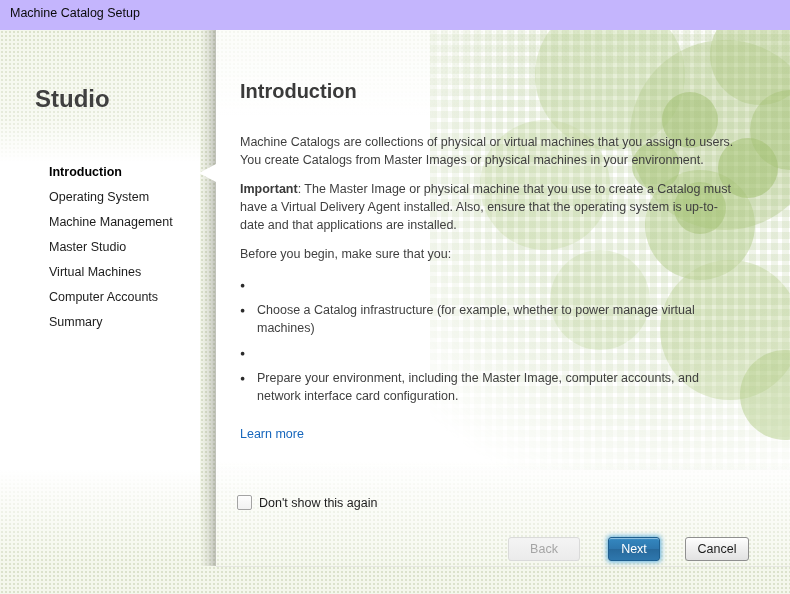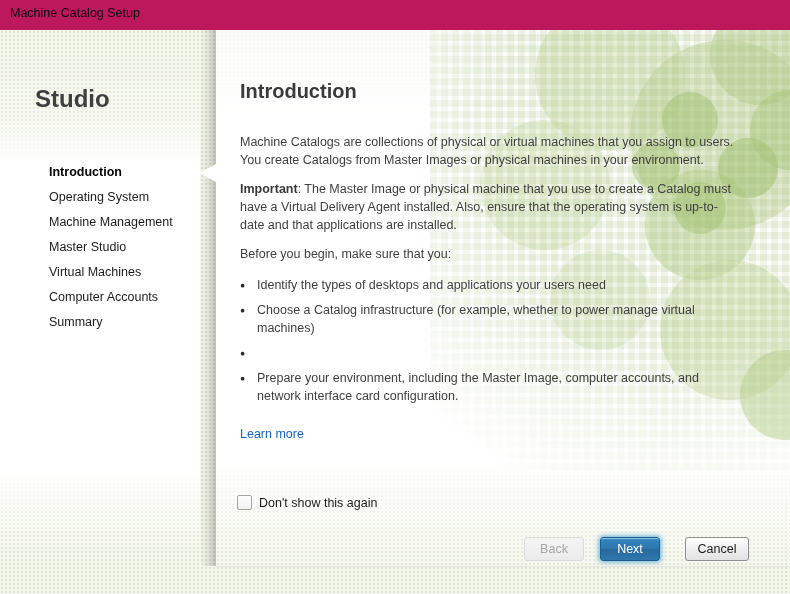--- a/index.html
+++ b/index.html
@@ -2,21 +2,21 @@
 <html><head>
 <meta charset="utf-8">
 <style>
   html,body{margin:0;padding:0;}
   body{
     width:790px;height:594px;position:relative;overflow:hidden;
     font-family:"Liberation Sans", sans-serif;background:#ffffff;
   }
   
   .titlebar{
-    position:absolute;top:0;left:0;width:790px;height:30px;background:#be185d;text-decoration:underline;
+    position:absolute;top:0;left:0;width:790px;height:30px;background:#c4b5fd;text-decoration:underline;
   }
   .titlebar .wtitle{
     position:absolute;left:10px;top:6px;font-size:12.5px;color:#0a0a0a;
   }
   
   .canvas{
     position:absolute;top:30px;left:0;width:790px;height:564px;
     background-color:#f4f7ec;
     background-image:radial-gradient(rgba(163,178,128,0.30) 1px, transparent 1.25px);
     background-size:4px 4px;
@@ -100,25 +100,25 @@
   
   .footer{
     position:absolute;left:0;top:507px;width:574px;height:30px;
     display:flex;justify-content:flex-end;align-items:flex-start;padding-right:41px;box-sizing:border-box;
   }
   .btn{
     height:24px;font-size:12.5px;border-radius:3px;font-family:"Liberation Sans",sans-serif;
     padding:0 10px;box-sizing:border-box;
   }
   .btn.back{
-    width:60px;background:linear-gradient(180deg,#f4f4f4,#ebebeb);
+    width:72px;background:linear-gradient(180deg,#f4f4f4,#ebebeb);
     border:1px solid #dadada;color:#a5a5a5;
   }
   .btn.next{
-    width:60px;margin-left:16px;color:#ffffff;cursor:pointer;
+    width:52px;margin-left:28px;color:#ffffff;cursor:pointer;
     background:linear-gradient(180deg,#5aa7d8 0%,#3385bd 8%,#2d76ad 50%,#27699c 52%,#2e77ad 100%);
     border:1px solid #1f5f8f;
     box-shadow:0 0 5px 1px rgba(77,166,217,.9), inset 0 1px 0 rgba(255,255,255,.35);
   }
   .btn.cancel{
     width:64px;margin-left:25px;cursor:pointer;
     background:linear-gradient(180deg,#fefefe,#f0f0f0 45%,#e2e2e2);
     border:1px solid #8f8f8f;color:#1c1c1c;box-shadow:inset 0 1px 0 #ffffff;
   }
 </style>
@@ -171,21 +171,20 @@
     <div class="bodytext">
       <p class="para">Machine Catalogs are collections of physical or virtual machines that you assign to users.
 You create Catalogs from Master Images or physical machines in your environment.</p>
       <p class="para"><b>Important</b><span>: The Master Image or physical machine that you use to create a Catalog must
 have a Virtual Delivery Agent installed. Also, ensure that the operating system is up-to-
 date and that applications are installed.</span></p>
       <p class="para before">Before you begin, make sure that you:</p>
 
       <div class="bullet">
         <span class="dot">●</span>
-        <span class="btxt">Identify the types of desktops and applications your users need</span>
       </div>
       <div class="bullet">
         <span class="dot">●</span>
         <span class="btxt">Choose a Catalog infrastructure (for example, whether to power manage virtual
 machines)</span>
       </div>
       <div class="bullet">
         <span class="dot">●</span>
       </div>
       <div class="bullet">

